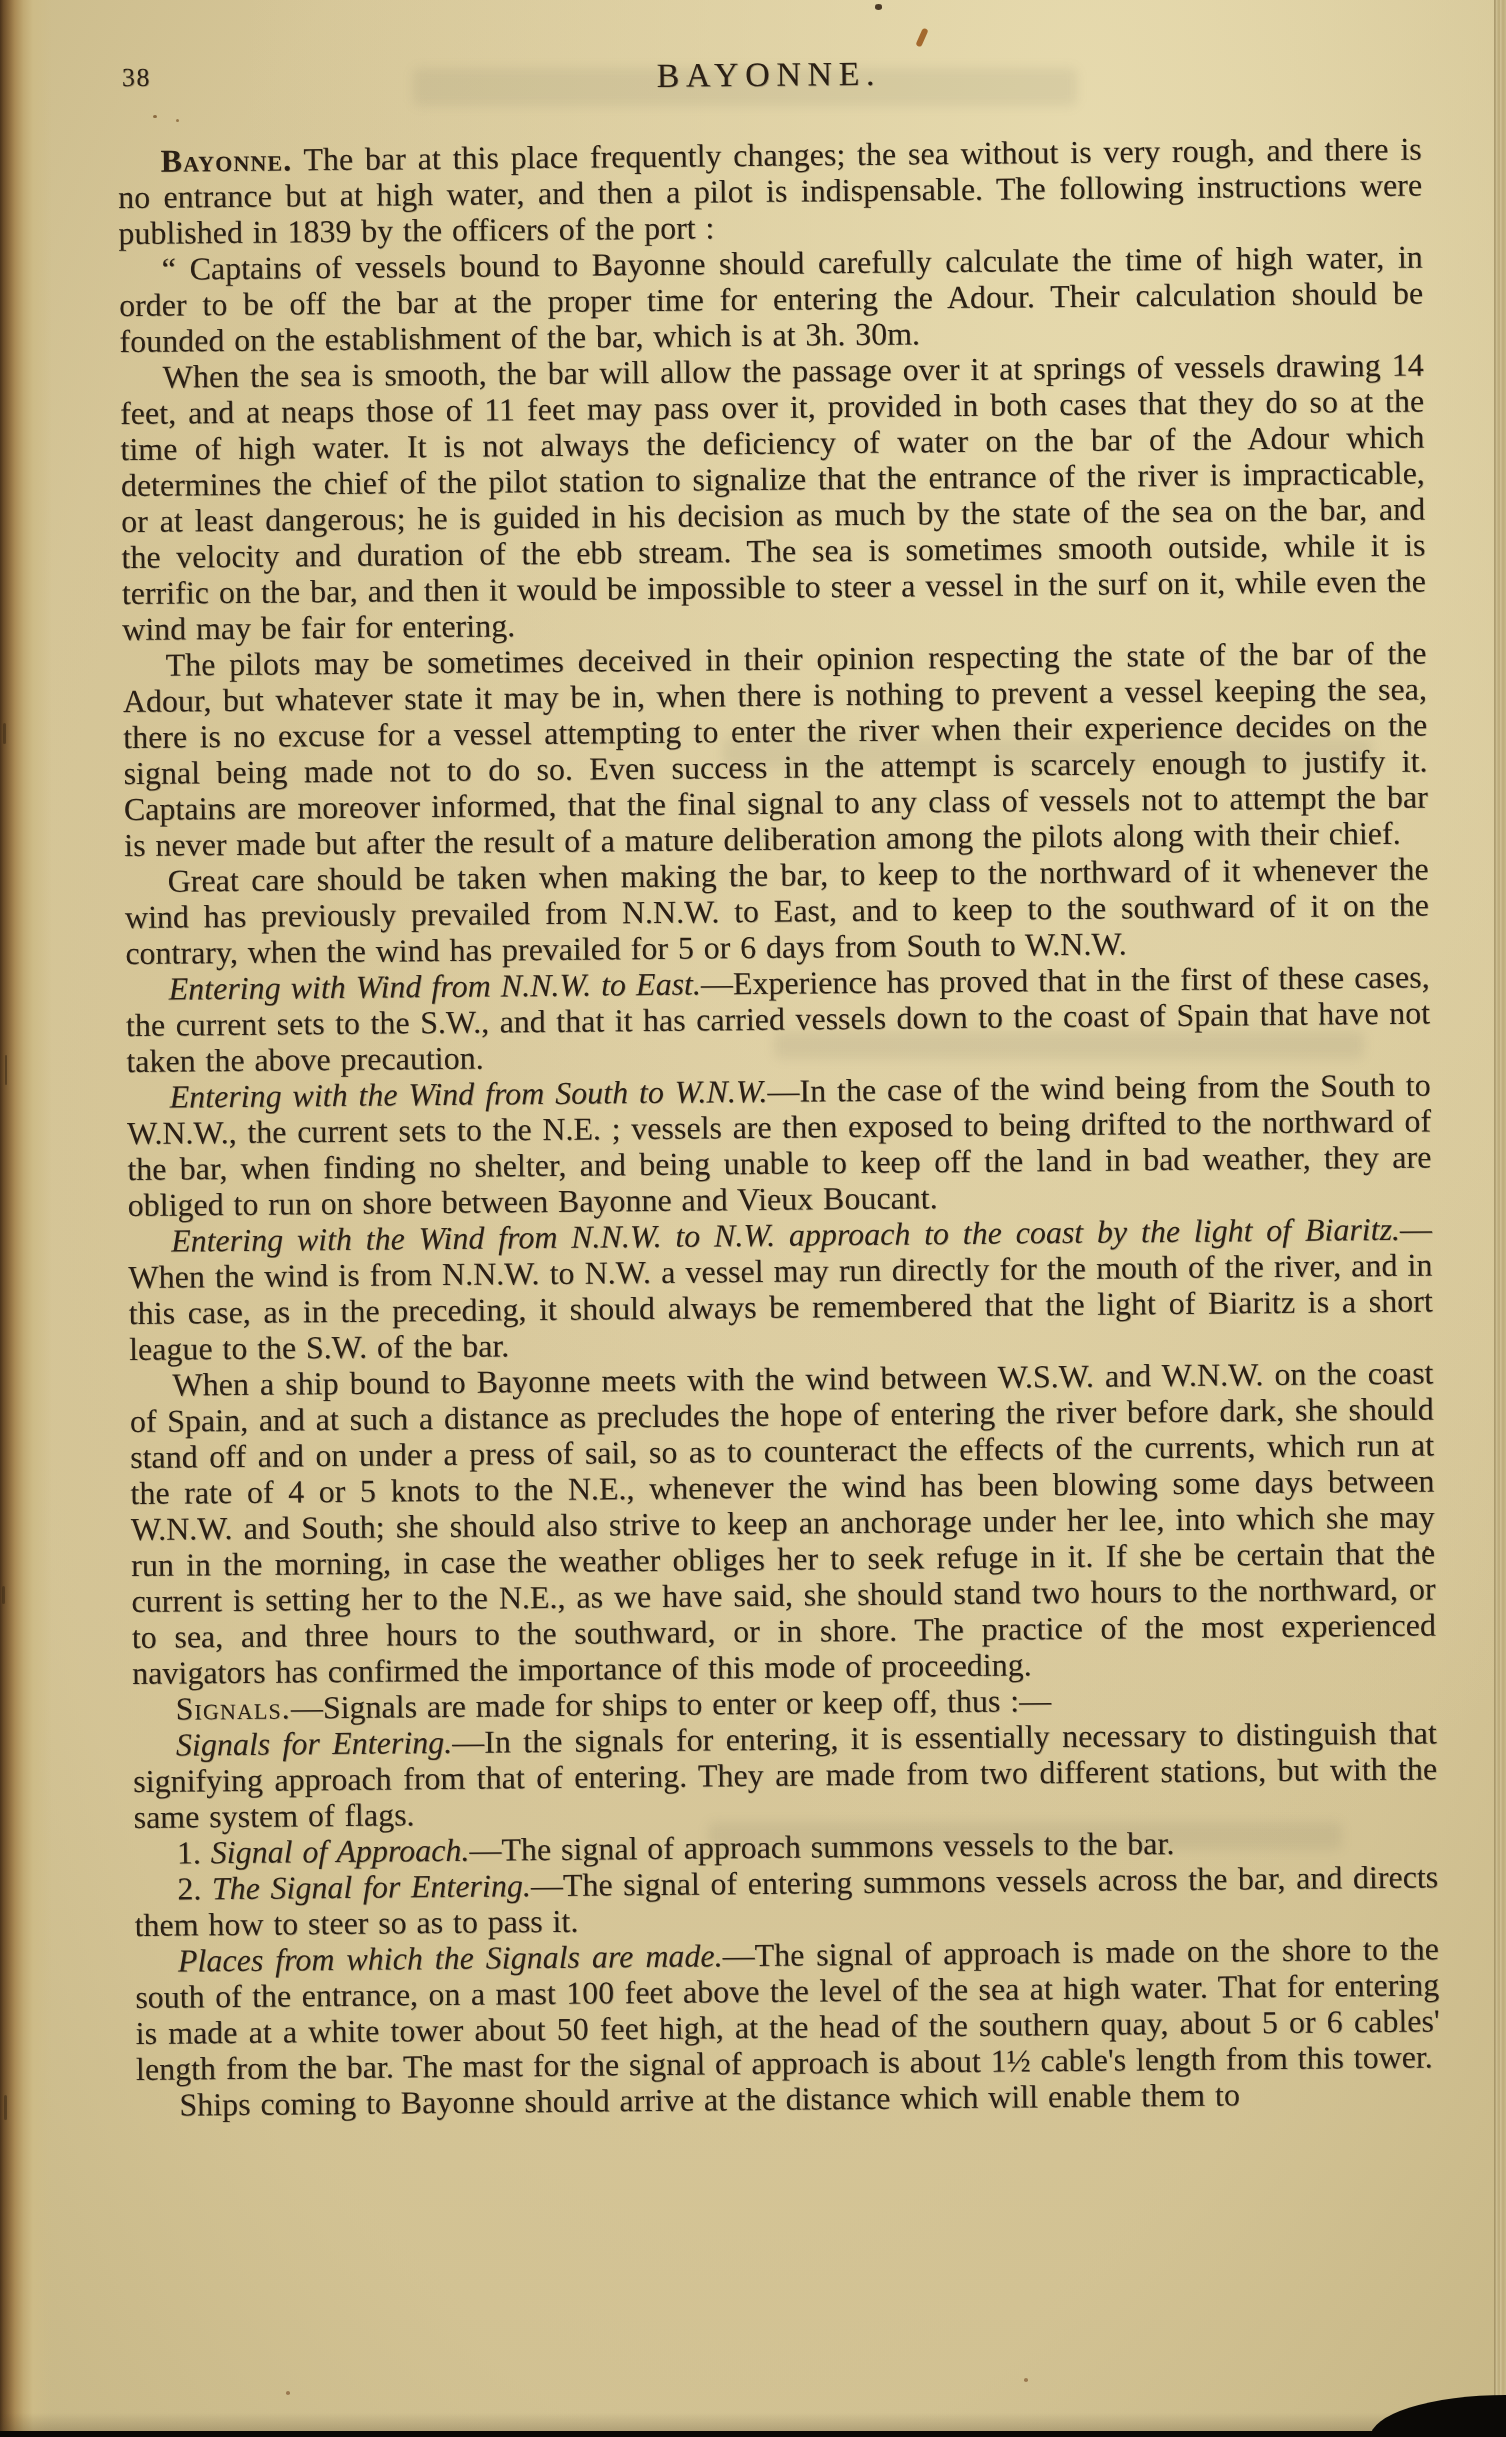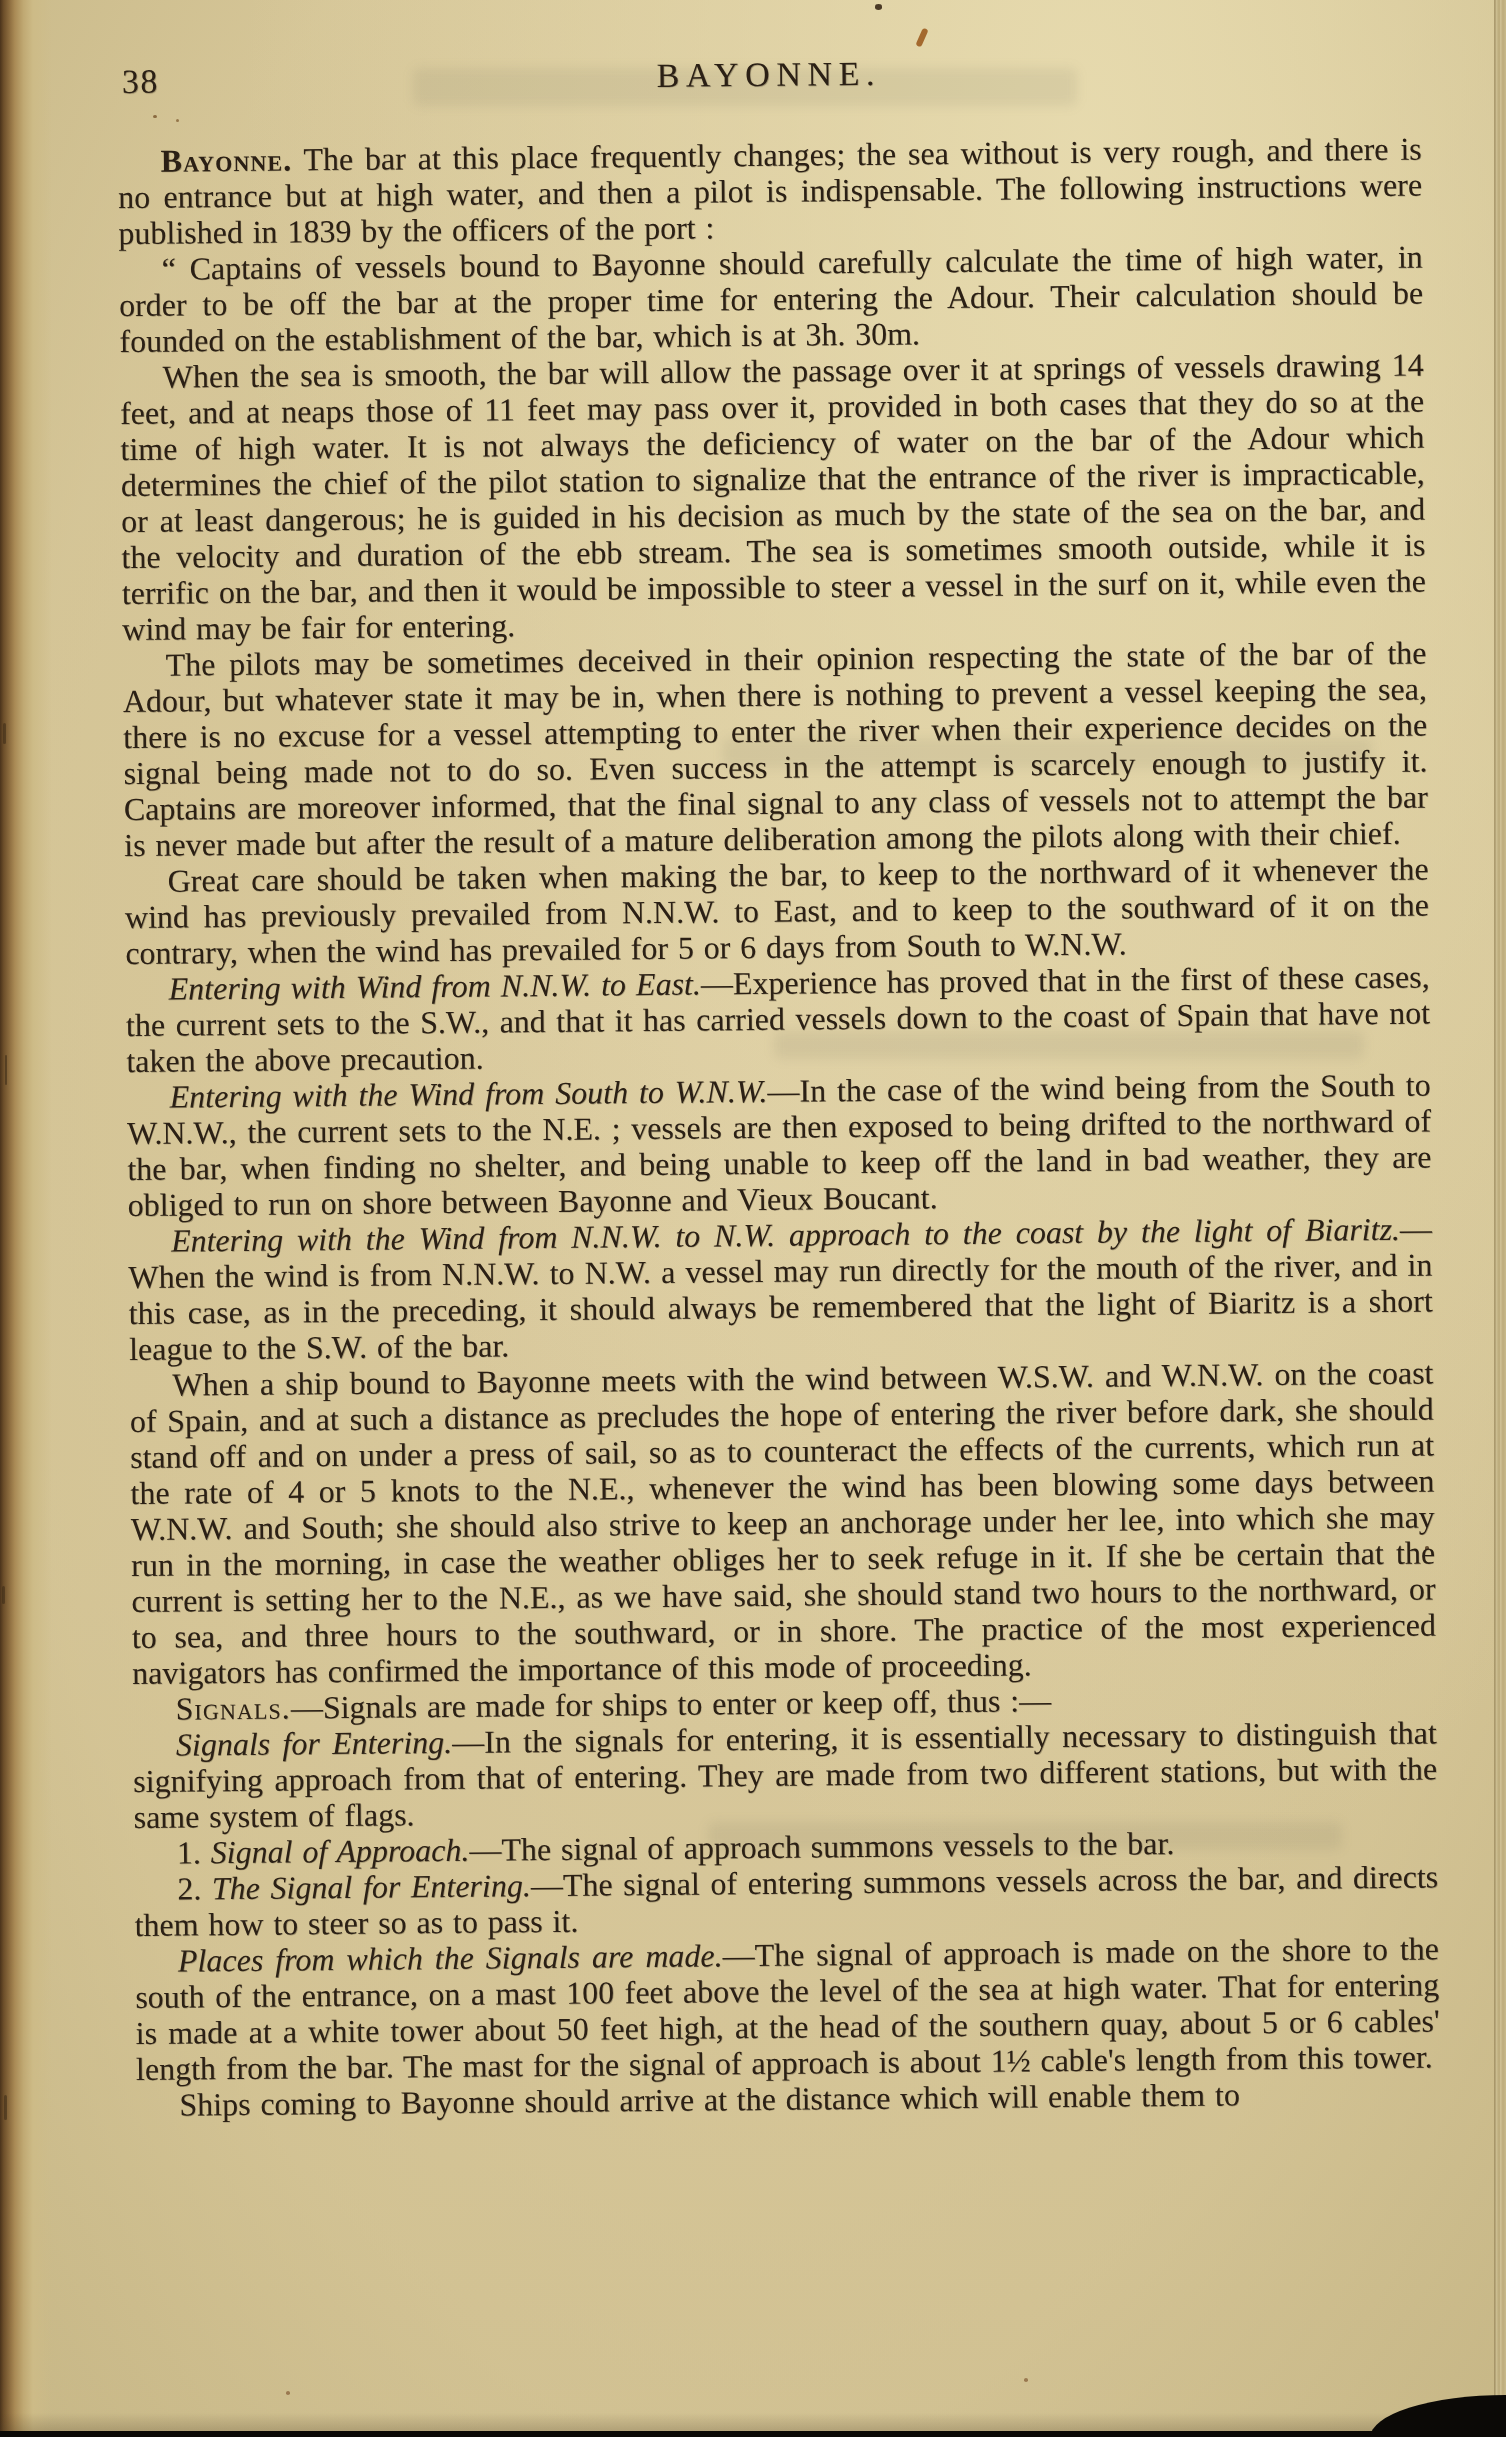--- a/index.html
+++ b/index.html
@@ -45,21 +45,21 @@
   }
 
   
   .scan {
     position:absolute; left:0; top:0; width:1506px; height:2438px;
     transform:rotate(-0.55deg); transform-origin:125px 89px;
   }
 
   .page-number {
     position:absolute; left:122px; top:63px;
-    font-size:34px; letter-spacing:1.5px;
+    font-size:26px; letter-spacing:1.5px;
     text-shadow:0.7px 0.7px 0.7px rgba(43,32,21,0.35);
   }
   .running-title {
     position:absolute; left:117px; top:62px; width:1304px;
     text-align:center; font-size:34px; letter-spacing:6.6px;
     text-shadow:0.7px 0.7px 0.7px rgba(43,32,21,0.35);
   }
 
   .body-text {
     position:absolute; left:117px; top:143px; width:1304px;

